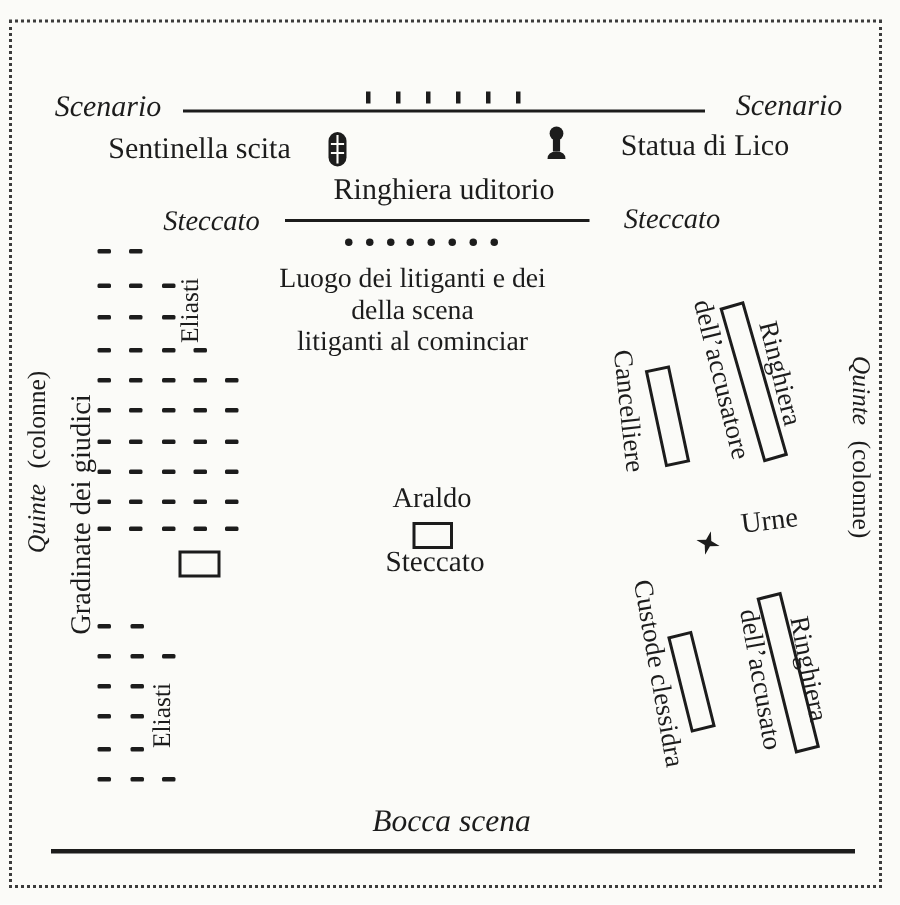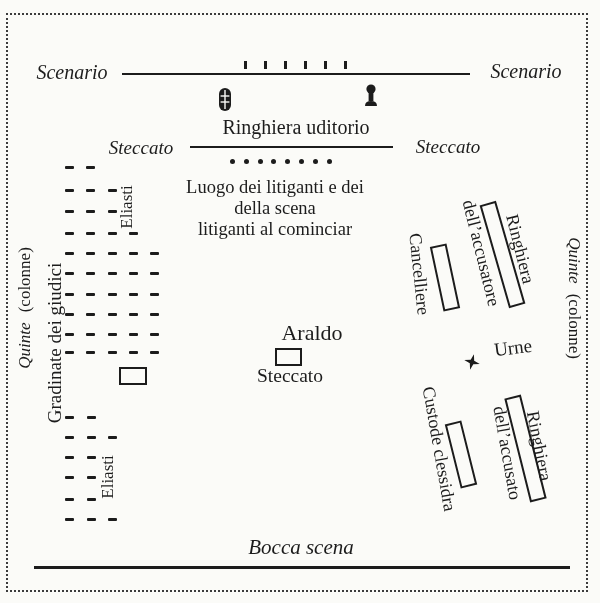--- a/index.html
+++ b/index.html
@@ -43,21 +43,21 @@
   .t-witness {left:275px; top:208px; font-size:18.5px; line-height:21px; text-align:center;}
 
   
   .t-quinte-left {left:25px;  top:308px; font-size:17px; transform:translate(-50%,-50%) rotate(-90deg);}
   .t-grad        {left:55px;  top:343px; font-size:19px; transform:translate(-50%,-50%) rotate(-90deg);}
   .t-eli-u       {left:127px; top:207px; font-size:17px; transform:translate(-50%,-50%) rotate(-90deg);}
   .t-eli-l       {left:108px; top:477px; font-size:17px; transform:translate(-50%,-50%) rotate(-90deg);}
   .t-tesmo       {left:126px; top:395px; font-size:19px;}
 
   
-  .t-araldo  {left:288px; top:333px; font-size:22px;margin-left:24px;}
+  .t-araldo  {left:288px; top:333px; font-size:19px;}
   .t-tripode {left:290px; top:376px; font-size:19.5px;}
 
   
   .t-canc        {left:419px; top:274px; font-size:18px; transform:translate(-50%,-50%) rotate(84deg);}
   .t-acc1        {left:481px; top:253px; font-size:18px; transform:translate(-50%,-50%) rotate(76deg);}
   .t-ring1       {left:520px; top:249px; font-size:18px; transform:translate(-50%,-50%) rotate(76deg);}
   .t-quinte-right{left:574px; top:298px; font-size:17px; transform:translate(-50%,-50%) rotate(90deg);}
   .ic-urne       {left:464px; top:354px;}
   .t-urne        {left:513px; top:348px; font-size:19px; transform:translate(-50%,-50%) rotate(-7deg);}
   .t-cust        {left:439px; top:449px; font-size:18px; transform:translate(-50%,-50%) rotate(80deg);}
@@ -151,36 +151,38 @@
       <div class="rail" style="left: 412px; top: 268.5px; width: 62px; height: 13px; transform: rotate(78deg);"></div>
       <div class="rail" style="left: 448.5px; top: 245.5px; width: 103px; height: 13px; transform: rotate(74deg);"></div>
       <div class="rail" style="left: 428px; top: 445.5px; width: 62px; height: 13px; transform: rotate(76deg);"></div>
       <div class="rail" style="left: 471.5px; top: 439.5px; width: 103px; height: 13px; transform: rotate(76deg);"></div>
     </div>
 
   <div class="lbl it t-scen-l">Scenario</div>
   <div class="ln ln-scenario"></div>
   <div class="lbl it t-scen-r">Scenario</div>
 
+  <div class="lbl t-sent">Sentinella scita</div>
   <span class="icon ic-sent">
     <svg width="14" height="25" viewBox="0 0 14 25">
       <rect x="1" y="1" width="12" height="23" rx="6" fill="#1c1c1c"></rect>
       <line x1="7" y1="3" x2="7" y2="22" stroke="#fbfbf8" stroke-width="1.4"></line>
       <line x1="2.6" y1="9" x2="11.4" y2="9" stroke="#fbfbf8" stroke-width="1.4"></line>
       <line x1="2.6" y1="15" x2="11.4" y2="15" stroke="#fbfbf8" stroke-width="1.4"></line>
     </svg>
   </span>
 
   <span class="icon ic-statua">
     <svg width="18" height="23" viewBox="0 0 18 23">
       <circle cx="9" cy="5" r="4.6" fill="#1c1c1c"></circle>
       <rect x="6.6" y="7" width="4.8" height="10" fill="#1c1c1c"></rect>
       <path d="M3 22 Q3 17 9 17 Q15 17 15 22 Z" fill="#1c1c1c"></path>
     </svg>
   </span>
+  <div class="lbl t-statua">Statua di Lico</div>
 
   <div class="lbl t-pubb">Ringhiera uditorio</div>
 
   <div class="lbl it t-stec-l">Steccato</div>
   <div class="ln ln-steccato"></div>
   <div class="lbl it t-stec-r">Steccato</div>
 
   <div class="lbl t-witness">
     <div>Luogo dei litiganti e dei</div>
     <div>della scena</div>

